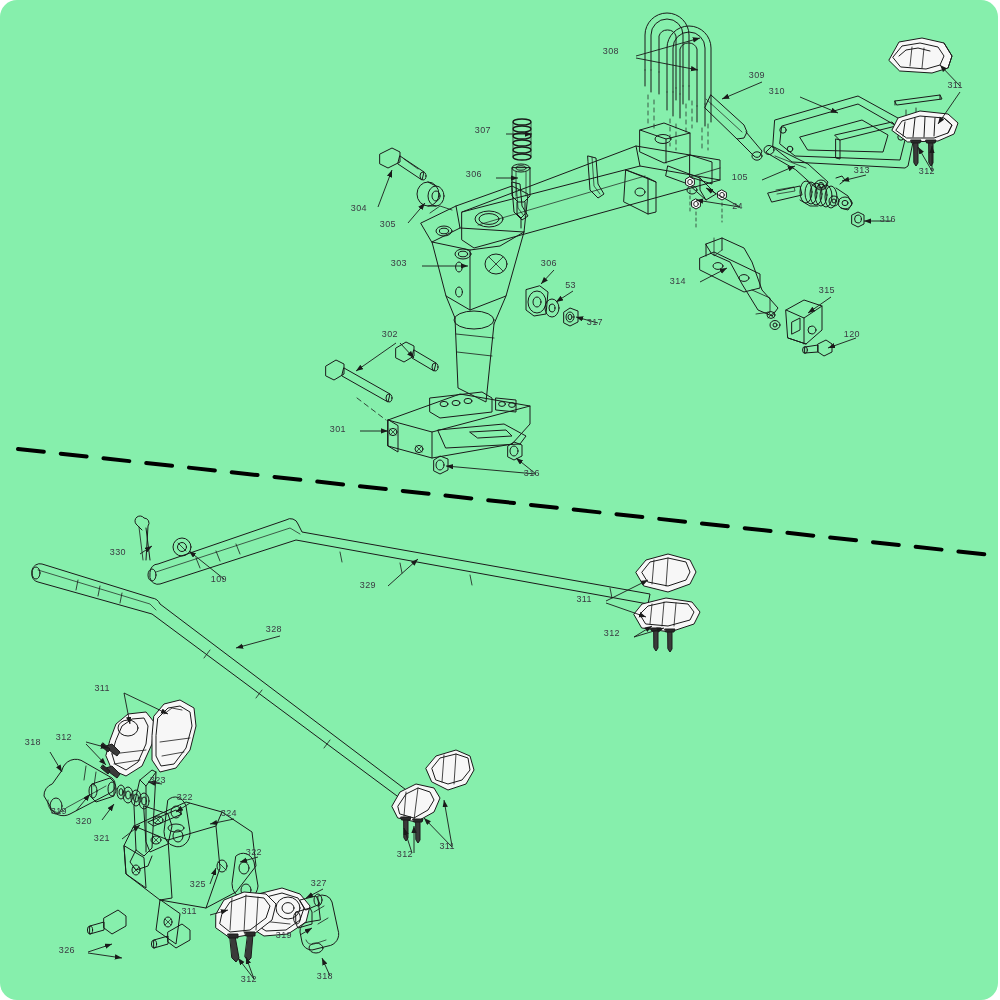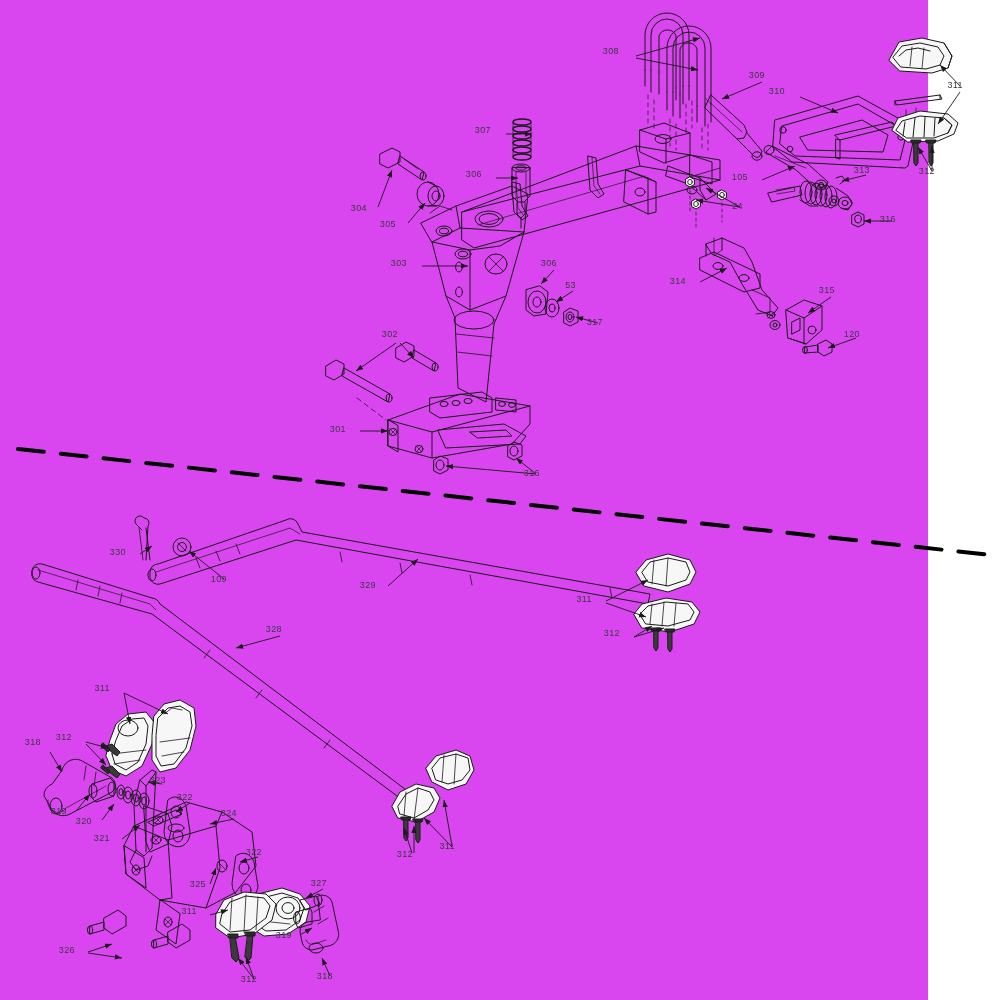--- a/index.html
+++ b/index.html
@@ -1,19 +1,19 @@
 <!DOCTYPE html>
 <html><head>
 <meta charset="utf-8">
 <title>Exploded Parts Diagram</title>
 <style>
   html,body{margin:0;padding:0;background:#ffffff;}
   body{width:1000px;height:1000px;overflow:hidden;
        font-family:"Liberation Sans","DejaVu Sans",sans-serif;}
-  #sheet{position:relative;width:928px;height:1000px;background:#d946ef;}
+  #sheet{position:relative;width:998px;height:1000px;background:#86efac;border-radius:17px;}
   #sheet svg{display:block;}
   .callout-text{font-family:"Liberation Sans","DejaVu Sans",sans-serif;
                 font-size:9px;fill:#3a3a42;letter-spacing:.4px;}
 </style>
 </head>
 <body>
 
 <div id="sheet">
 <svg width="1000" height="1000" viewBox="0 0 1000 1000" shape-rendering="geometricPrecision">
   <defs>

